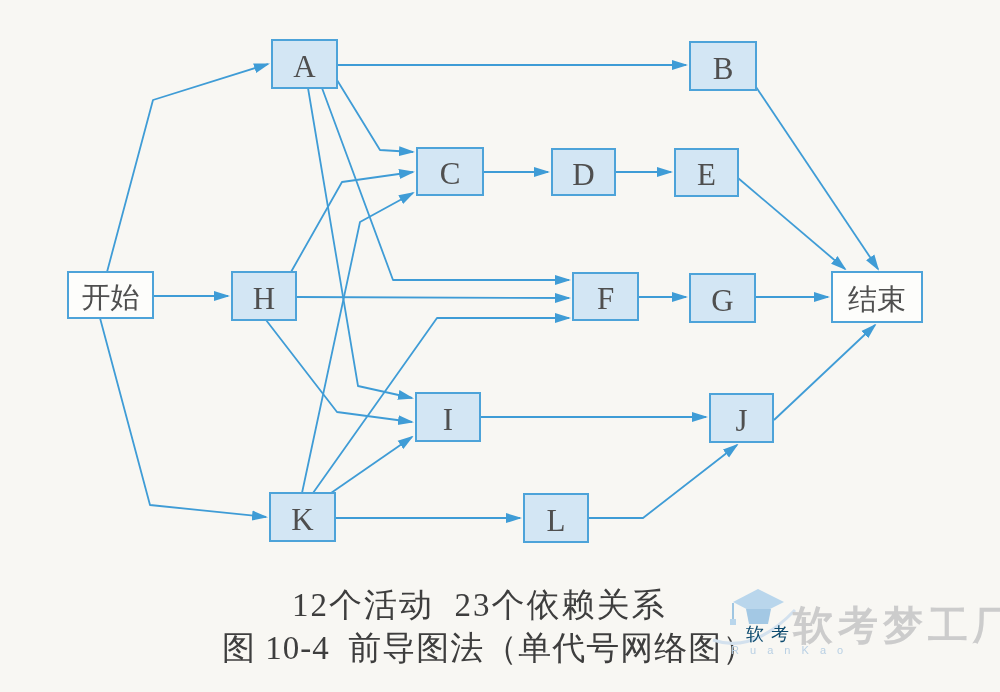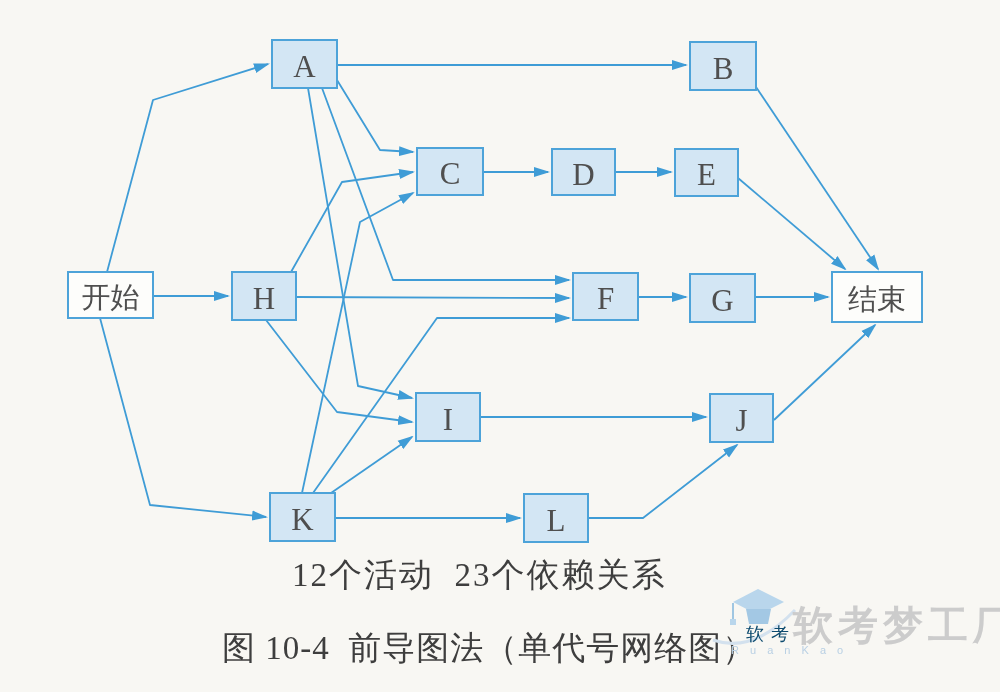--- a/index.html
+++ b/index.html
@@ -4,21 +4,21 @@
 <style>
   html,body{margin:0;padding:0;}
   body{width:1000px;height:692px;background:#ffffff;}
   .page{
     position:relative;width:1000px;height:692px;
     background:#f8f7f3;overflow:hidden;
     font-family:"Liberation Serif", serif;
   }
   #diagram{position:absolute;left:0;top:0;}
   .caption{position:absolute;color:#3e3e3e;white-space:pre;}
-  #caption-stats{left:292px;top:553px;font-size:33px;letter-spacing:2px;}
+  #caption-stats{left:292px;top:583px;font-size:33px;letter-spacing:2px;}
   #caption-title{left:222px;top:626px;font-size:33px;letter-spacing:1px;}
   .watermark{position:absolute;left:705px;top:578px;width:295px;height:100px;}
   .wm-cap{position:absolute;left:0;top:0;}
   .wm-brand{
     position:absolute;left:88px;top:20px;
     font-family:"Liberation Sans", sans-serif;font-weight:bold;
     font-size:40px;color:#cccccc;letter-spacing:5px;white-space:nowrap;
   }
   .wm-logo-cn{
     position:absolute;left:41px;top:44px;

